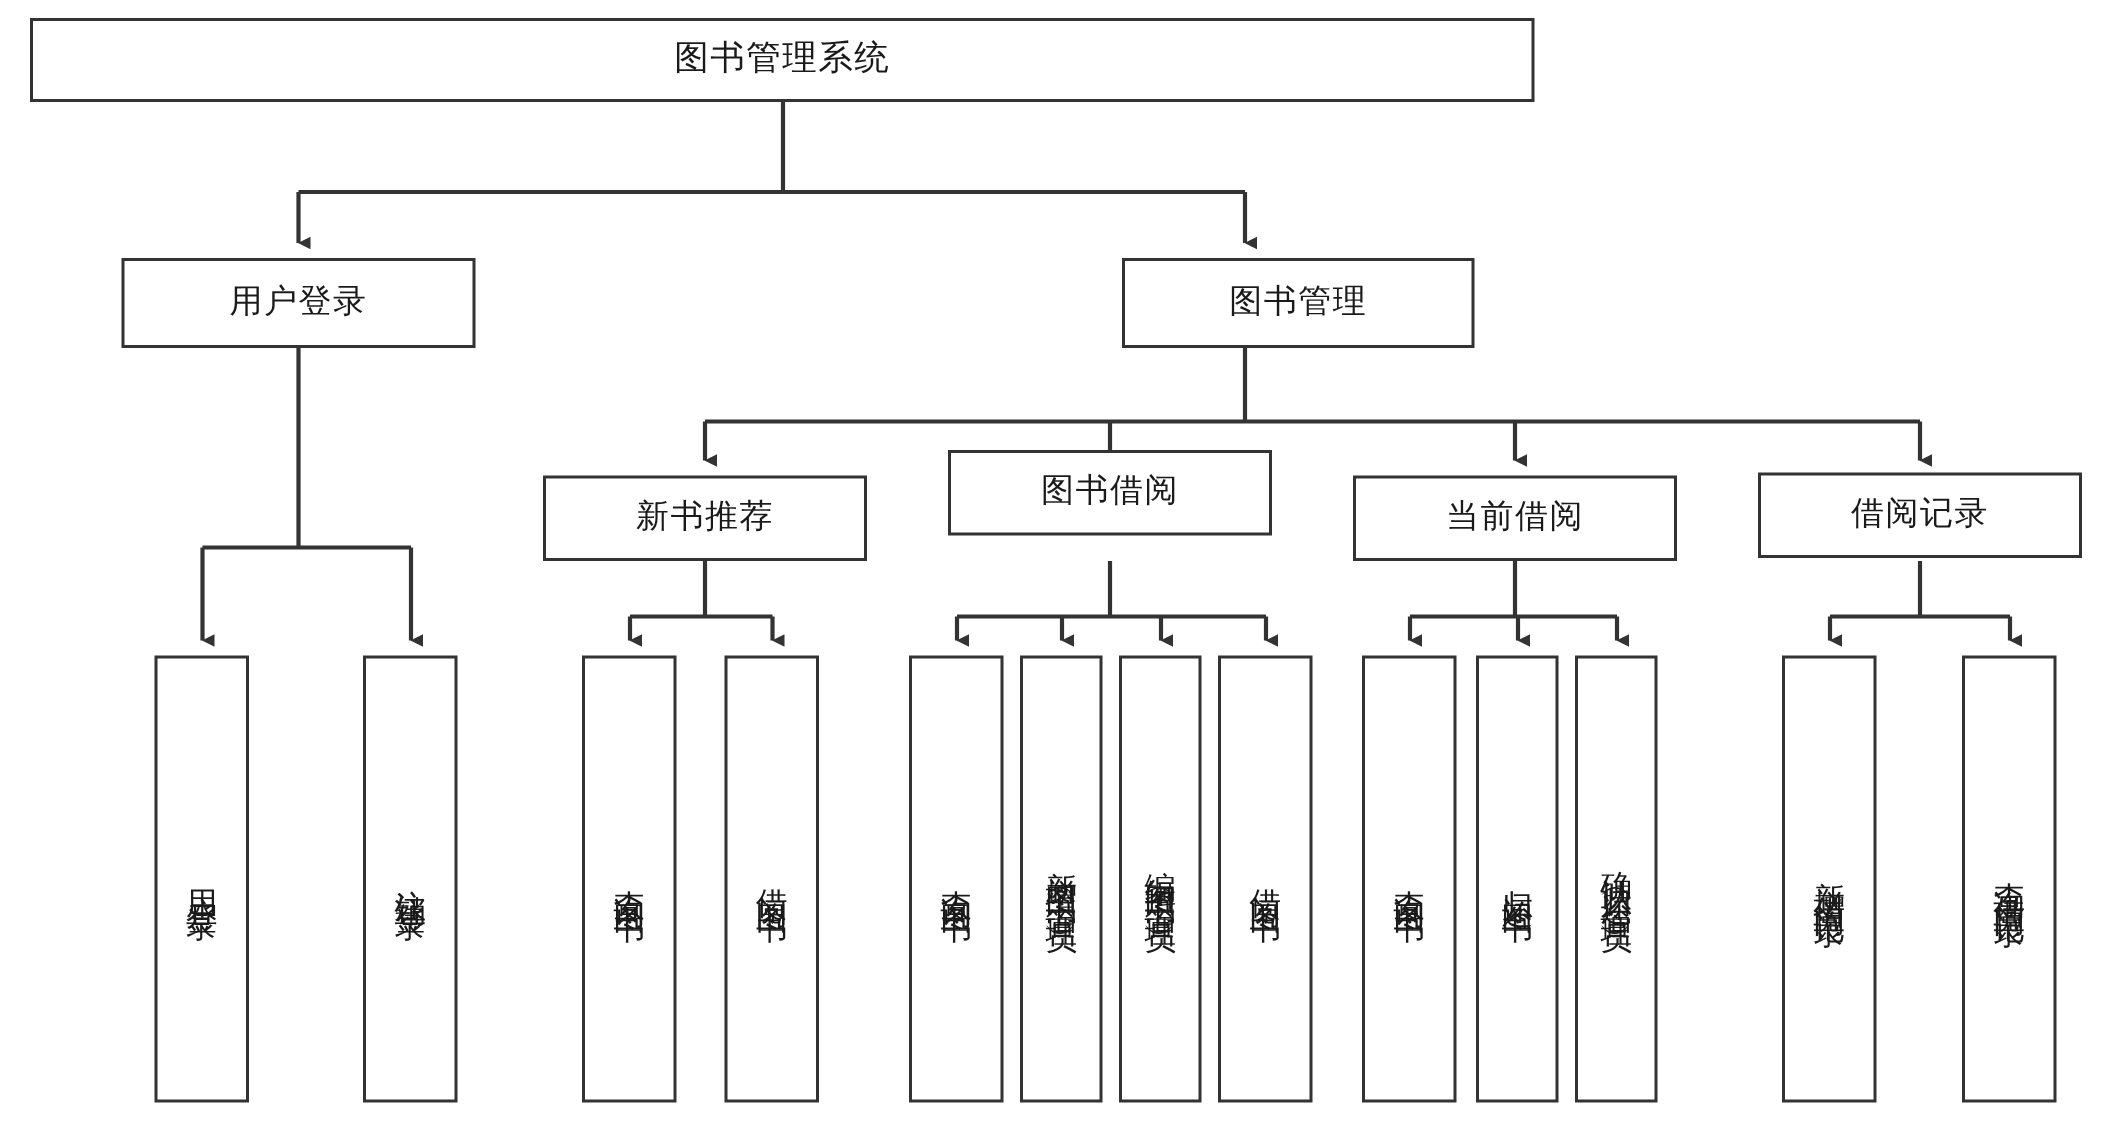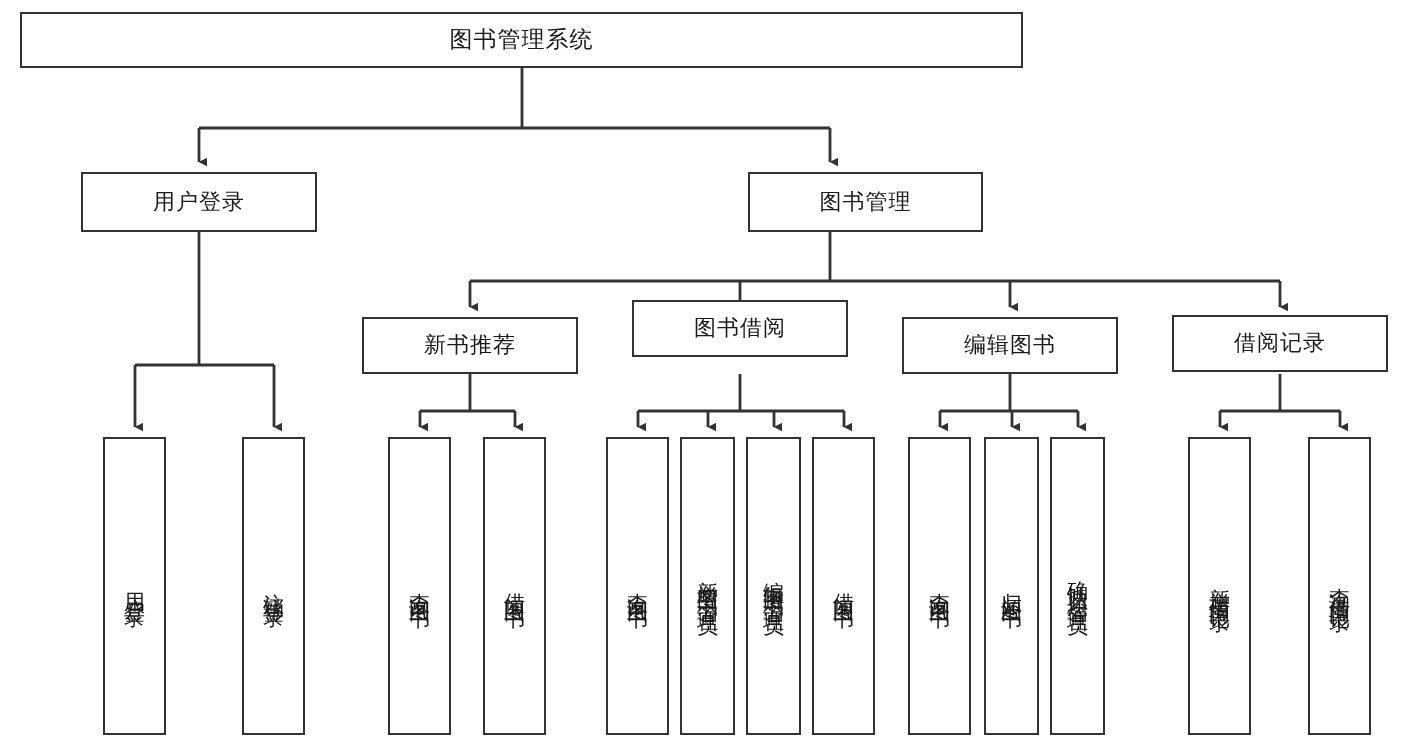--- a/index.html
+++ b/index.html
@@ -126,21 +126,21 @@
       <div class="node horiz" id="n_book_manage" style="left: 748px; top: 172px; width: 235px; height: 60px;">
         <span>图书管理</span>
       </div>
       <div class="node horiz" id="n_new_book_rec" style="left: 362px; top: 317px; width: 216px; height: 57px;">
         <span>新书推荐</span>
       </div>
       <div class="node horiz" id="n_book_borrow" style="left: 632px; top: 300px; width: 216px; height: 57px; text-align: center;">
         <span>图书借阅</span>
       </div>
       <div class="node horiz" id="n_current_borrow" style="left: 902px; top: 317px; width: 216px; height: 57px;">
-        <span>编辑图书</span>
+        <span>当前借阅</span>
       </div>
       <div class="node horiz" id="n_borrow_record" style="left: 1172px; top: 315px; width: 216px; height: 57px;">
         <span>借阅记录</span>
       </div>
       <div class="node vert" id="n_leaf_user_login" style="left: 103px; top: 437px; width: 63px; height: 298px;">
         <span>用户登录</span>
       </div>
       <div class="node vert" id="n_leaf_user_logout" style="left: 242px; top: 437px; width: 63px; height: 298px;">
         <span>注销登录</span>
       </div>

